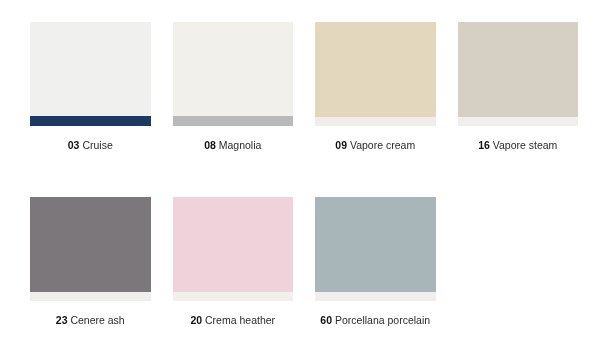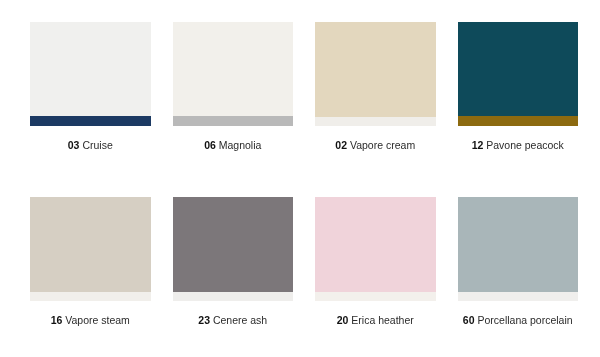--- a/index.html
+++ b/index.html
@@ -82,46 +82,36 @@
       <span class="name">Cruise</span>
     </div>
   </div>
 
   <div class="swatch-cell">
     <div class="chip">
       <div class="chip-main" style="background: rgb(242, 240, 235);"></div>
       <div class="chip-band tall" style="background: rgb(185, 185, 185);"></div>
     </div>
     <div class="caption">
-      <span class="num">06</span>
+      <span class="num">08</span>
       <span class="name">Magnolia</span>
     </div>
   </div>
 
   <div class="swatch-cell">
     <div class="chip">
       <div class="chip-main" style="background: rgb(227, 215, 190);"></div>
       <div class="chip-band" style="background: rgb(240, 238, 234);"></div>
     </div>
     <div class="caption">
-      <span class="num">02</span>
+      <span class="num">09</span>
       <span class="name">Vapore cream</span>
     </div>
   </div>
 
-  <div class="swatch-cell">
-    <div class="chip">
-      <div class="chip-main" style="background: rgb(14, 74, 90);"></div>
-      <div class="chip-band tall" style="background: rgb(140, 106, 16);"></div>
-    </div>
-    <div class="caption">
-      <span class="num">12</span>
-      <span class="name">Pavone peacock</span>
-    </div>
-  </div>
 
   <div class="swatch-cell">
     <div class="chip">
       <div class="chip-main" style="background: rgb(214, 207, 195);"></div>
       <div class="chip-band" style="background: rgb(241, 239, 235);"></div>
     </div>
     <div class="caption">
       <span class="num">16</span>
       <span class="name">Vapore steam</span>
     </div>
@@ -138,21 +128,21 @@
     </div>
   </div>
 
   <div class="swatch-cell">
     <div class="chip">
       <div class="chip-main" style="background: rgb(240, 211, 218);"></div>
       <div class="chip-band" style="background: rgb(243, 240, 236);"></div>
     </div>
     <div class="caption">
       <span class="num">20</span>
-      <span class="name">Erica heather</span>
+      <span class="name">Crema heather</span>
     </div>
   </div>
 
   <div class="swatch-cell">
     <div class="chip">
       <div class="chip-main" style="background: rgb(169, 182, 185);"></div>
       <div class="chip-band" style="background: rgb(240, 239, 237);"></div>
     </div>
     <div class="caption">
       <span class="num">60</span>

